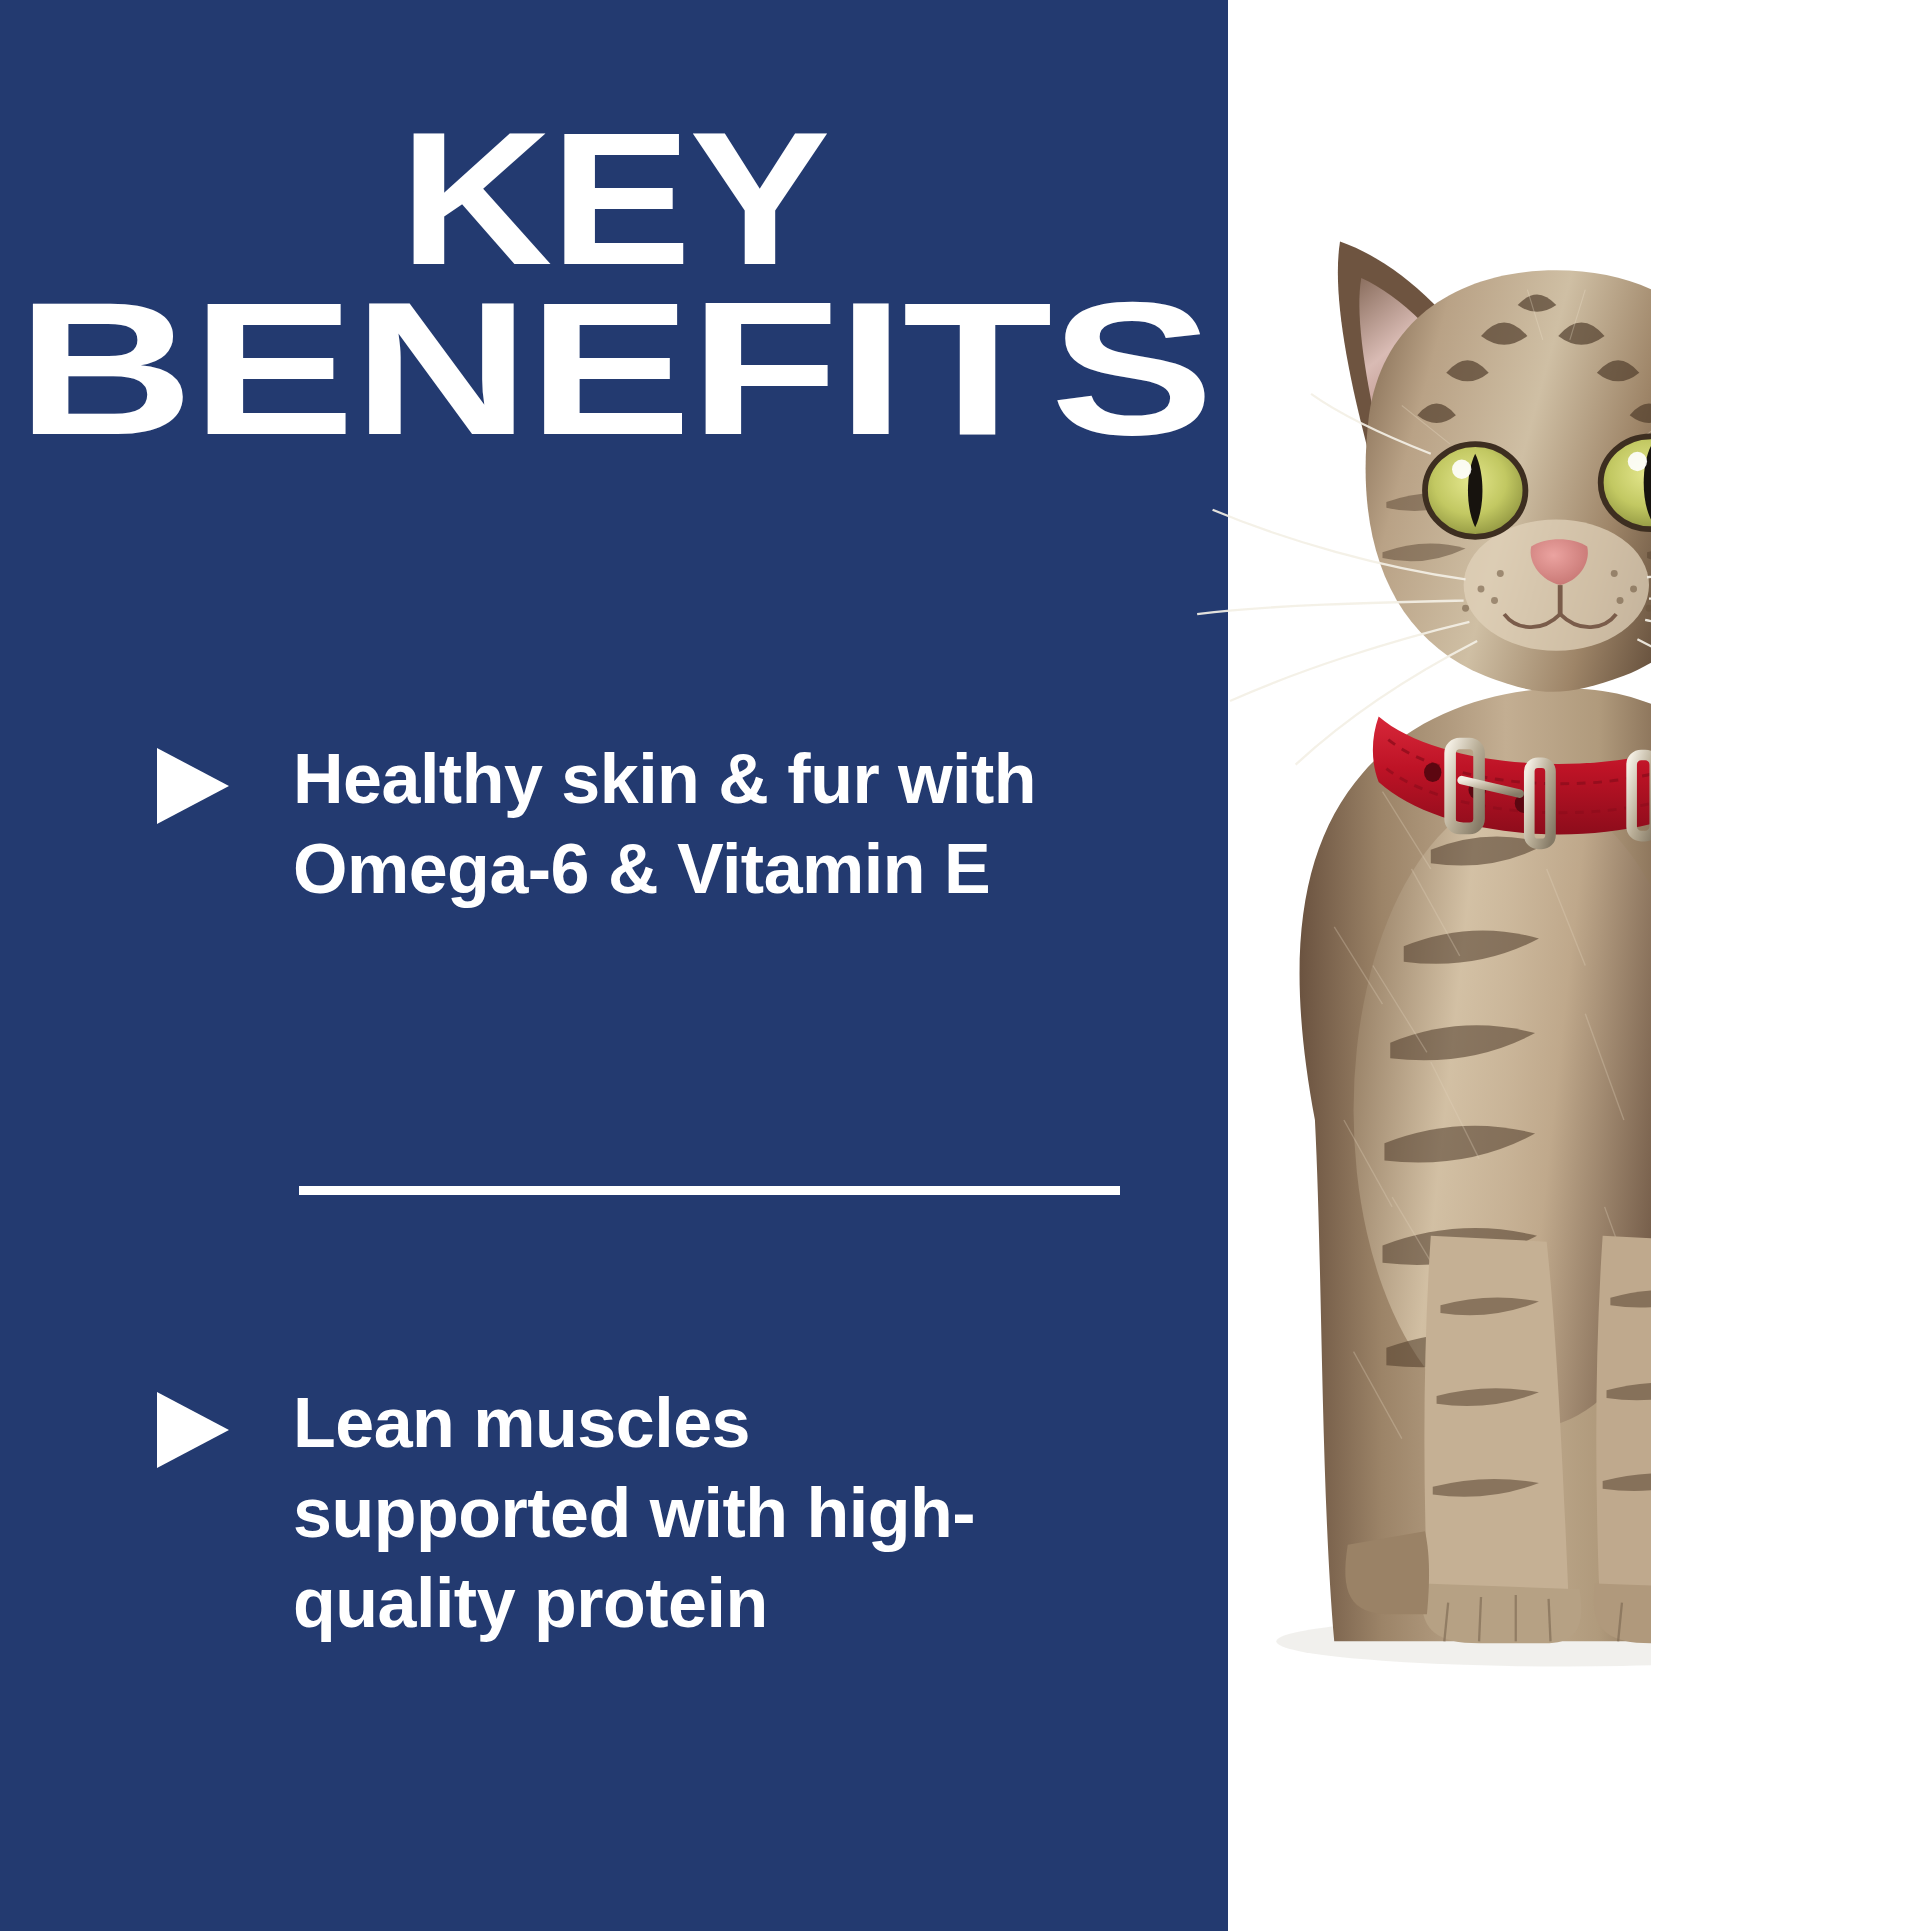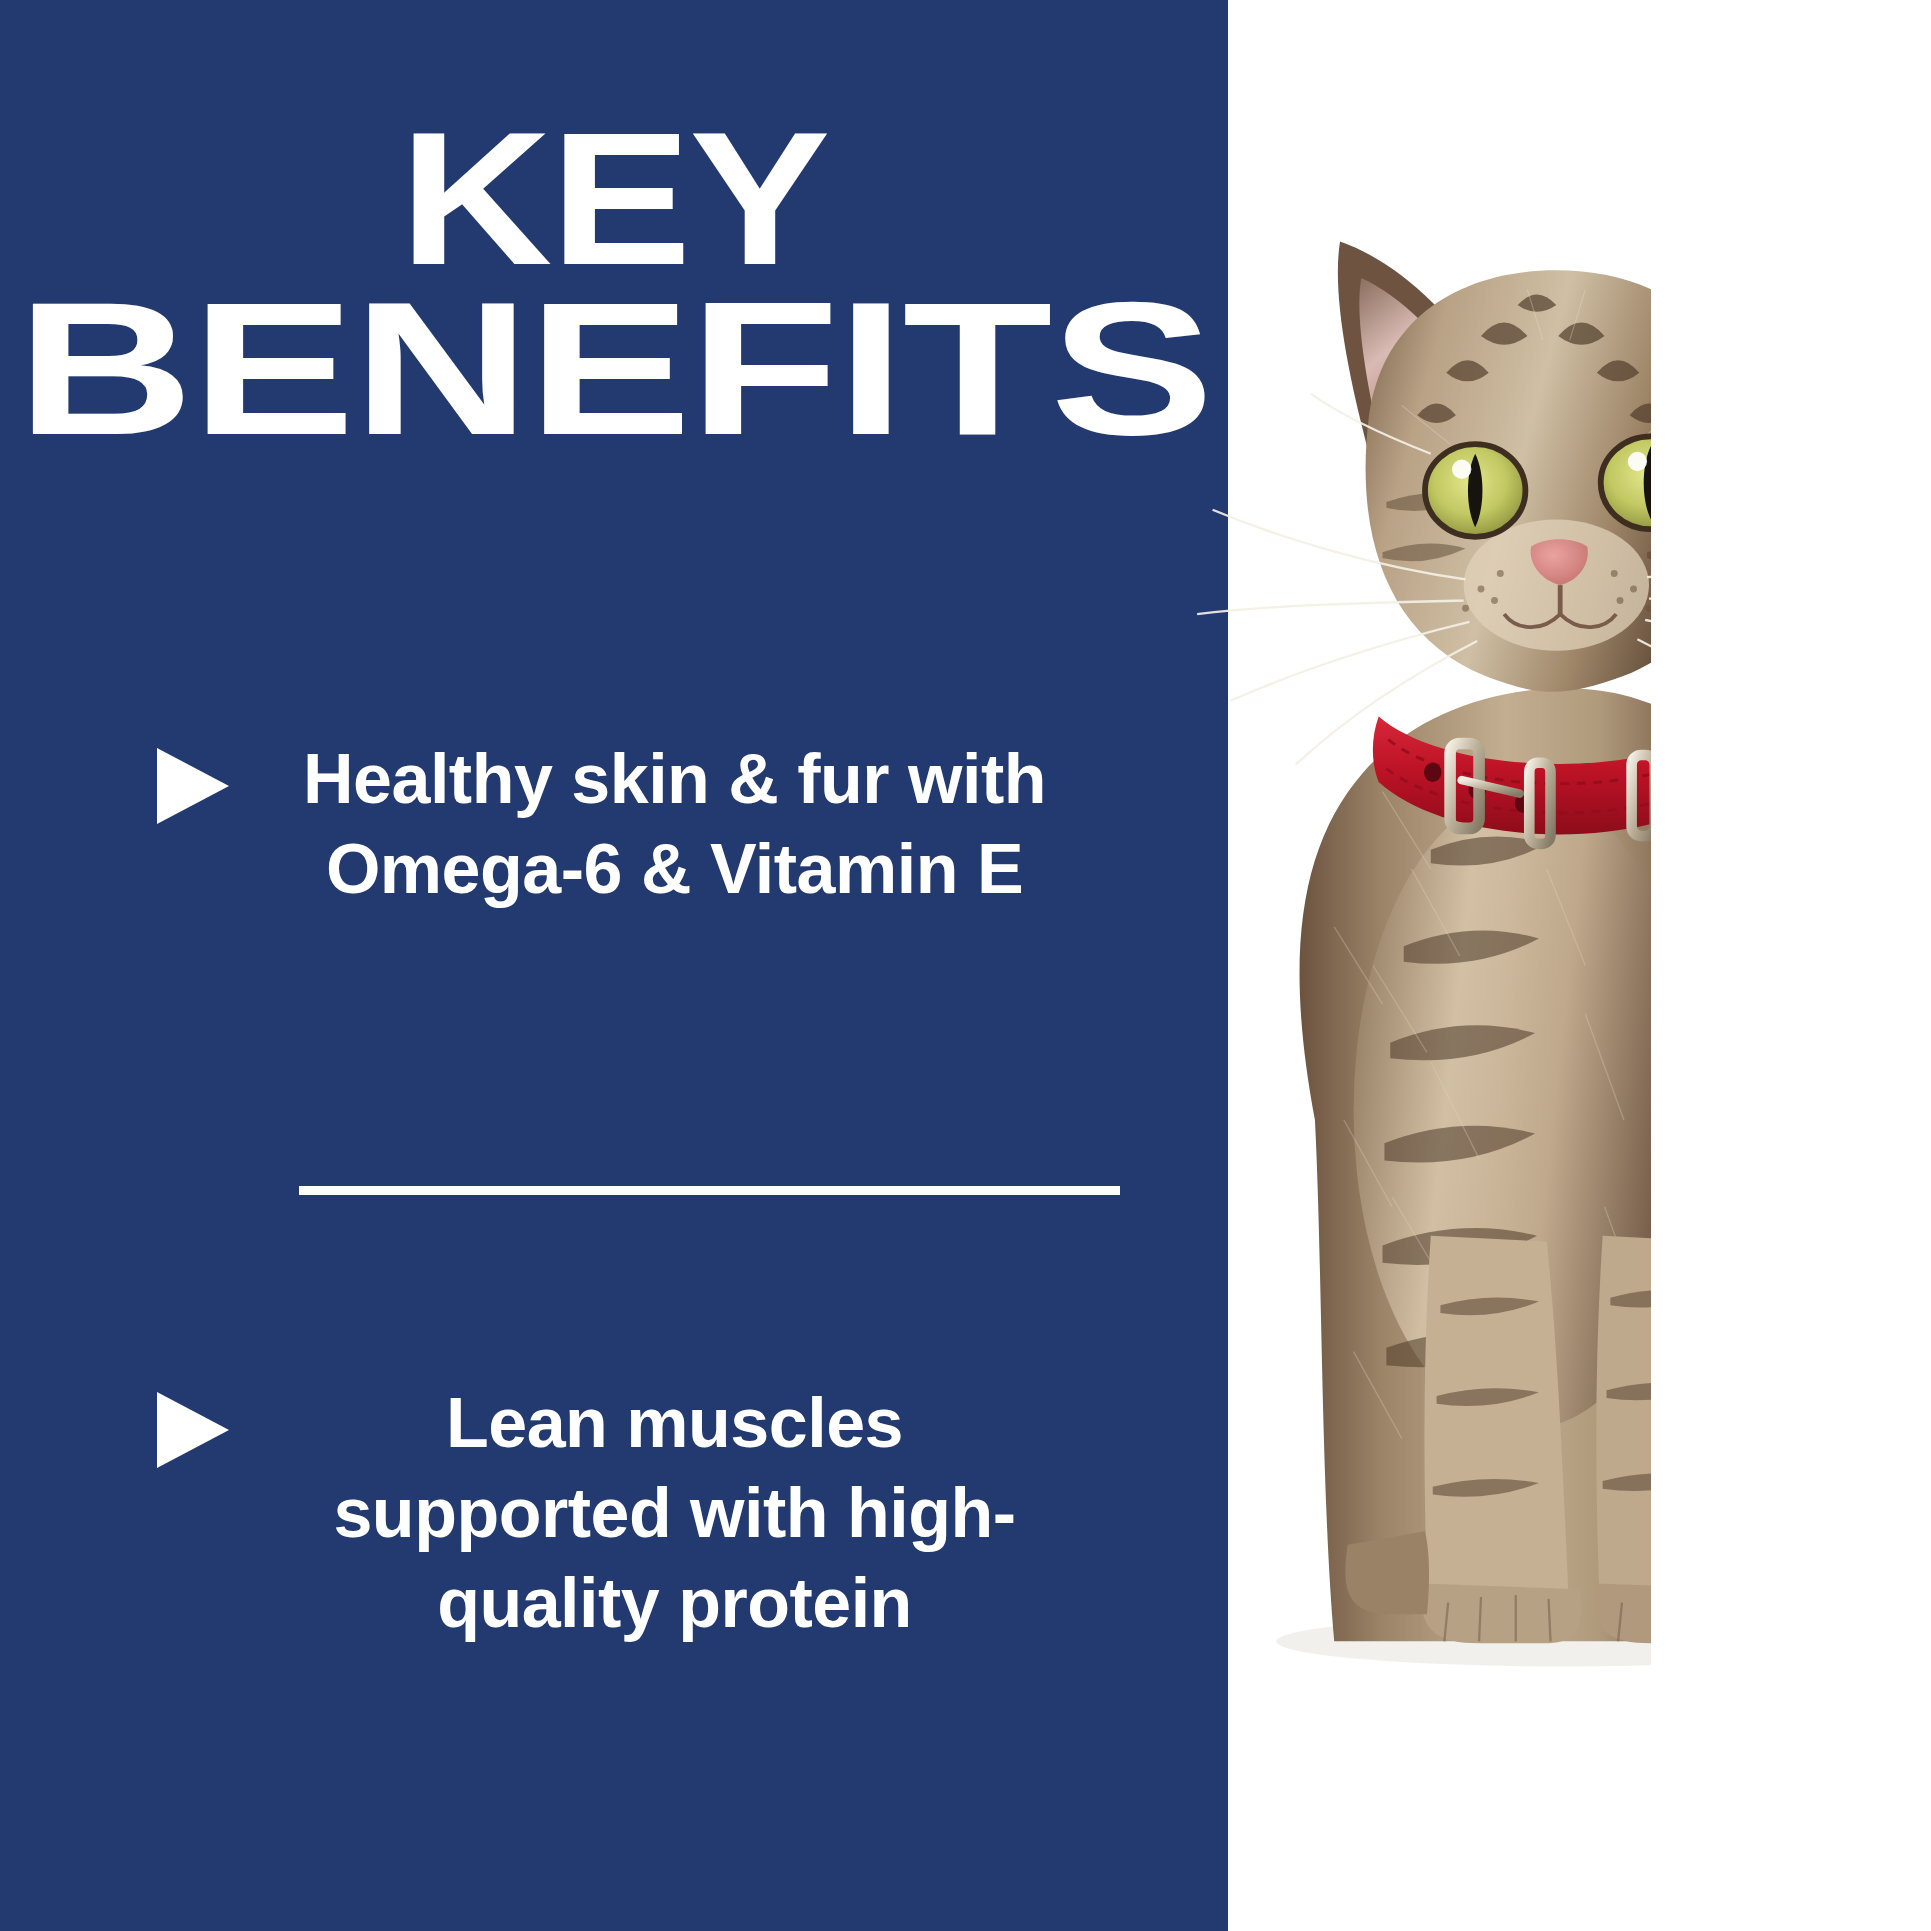--- a/index.html
+++ b/index.html
@@ -39,21 +39,20 @@
   
   .bullets{
     position:absolute;left:0;top:734px;width:1228px;
   }
   .bullet{
     position:relative;
     display:flex;
     align-items:flex-start;
     padding-left:157px;
     padding-right:58px;
-    text-align:center;
   }
   .bullet-marker{
     flex:0 0 auto;
     width:0;height:0;
     border-top:38px solid transparent;
     border-bottom:38px solid transparent;
     border-left:72px solid #ffffff;
     margin-top:13.5px;
     margin-right:64px;
   }

